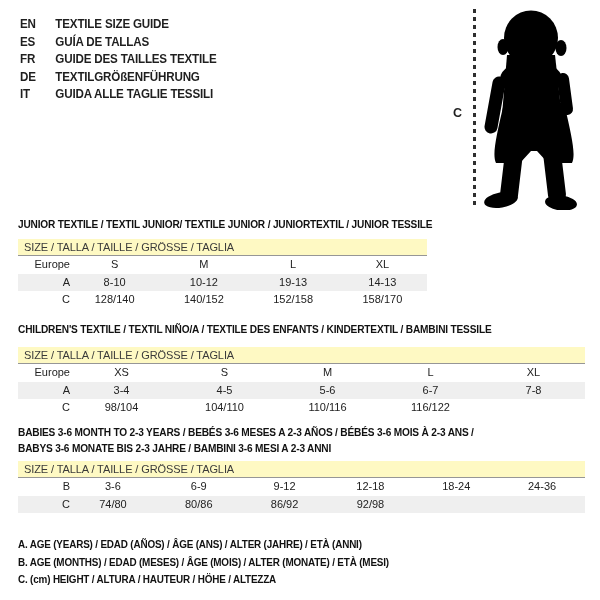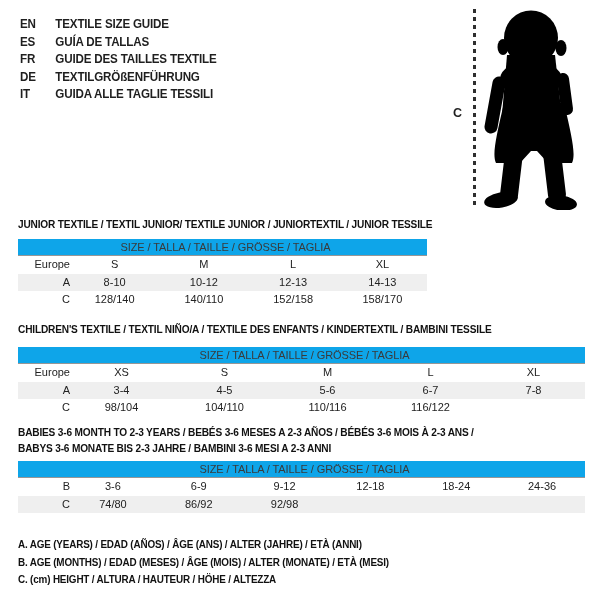--- a/index.html
+++ b/index.html
@@ -27,23 +27,23 @@
   .baby-svg { position:absolute; left:484px; top:5px; }
   
   .section-title {
     position:absolute; left:18px; font-weight:bold; font-size:11.5px;
     line-height:16px; white-space:nowrap; letter-spacing:-0.2px;
     transform:scaleX(.88); transform-origin:0 0; color:#111;
   }
   
   .tbl { position:absolute; left:18px; font-size:11px; }
   .tbl-bar {
-    height:16px; line-height:16px; background:#0ea5e9;
+    height:16px; line-height:16px; background:#fef9c3;
     border-bottom:1px solid #969696; color:#3a3a3a;
-    padding-left:6px; white-space:nowrap; letter-spacing:-0.1px;text-align:center;
+    padding-left:6px; white-space:nowrap; letter-spacing:-0.1px;
   }
   .trow { display:grid; height:17.5px; line-height:17.5px; color:#222; }
   .cols4 { grid-template-columns:52px repeat(4,1fr); }
   .cols5 { grid-template-columns:52px repeat(5,1fr); }
   .cols6 { grid-template-columns:52px repeat(6,1fr); }
   .trow .lbl { padding-left:4px; text-align:right; }
   .trow .cell { text-align:center; }
   .stripe { background:#efefef; }
   
   .footnotes { position:absolute; left:18px; top:536px; }
@@ -108,27 +108,27 @@
       <span class="lbl">Europe</span>
       <span class="cell">S</span>
       <span class="cell">M</span>
       <span class="cell">L</span>
       <span class="cell">XL</span>
     </div>
     <div class="trow cols4 stripe">
       <span class="lbl">A</span>
       <span class="cell">8-10</span>
       <span class="cell">10-12</span>
-      <span class="cell">12-13</span>
+      <span class="cell">19-13</span>
       <span class="cell">14-13</span>
     </div>
     <div class="trow cols4">
       <span class="lbl">C</span>
       <span class="cell">128/140</span>
-      <span class="cell">140/110</span>
+      <span class="cell">140/152</span>
       <span class="cell">152/158</span>
       <span class="cell">158/170</span>
     </div>
   </div>
 
   <div class="section-title" style="top:321px">CHILDREN'S TEXTILE / TEXTIL NIÑO/A / TEXTILE DES ENFANTS / KINDERTEXTIL / BAMBINI TESSILE</div>
   <div class="tbl" style="top:347px; width:567px">
     <div class="tbl-bar">SIZE / TALLA / TAILLE / GRÖSSE / TAGLIA</div>
     <div class="trow cols5">
       <span class="lbl">Europe</span>
@@ -166,20 +166,21 @@
       <span class="cell">3-6</span>
       <span class="cell">6-9</span>
       <span class="cell">9-12</span>
       <span class="cell">12-18</span>
       <span class="cell">18-24</span>
       <span class="cell">24-36</span>
     </div>
     <div class="trow cols6 stripe">
       <span class="lbl">C</span>
       <span class="cell">74/80</span>
+      <span class="cell">80/86</span>
       <span class="cell">86/92</span>
       <span class="cell">92/98</span>
     </div>
   </div>
 
   <div class="footnotes">
     <div class="footnote">A. AGE (YEARS) / EDAD (AÑOS) / ÂGE (ANS) / ALTER (JAHRE) / ETÀ (ANNI)</div>
     <div class="footnote">B. AGE (MONTHS) / EDAD (MESES) / ÂGE (MOIS) / ALTER (MONATE) / ETÀ (MESI)</div>
     <div class="footnote">C. (cm) HEIGHT / ALTURA / HAUTEUR / HÖHE / ALTEZZA</div>
   </div>

